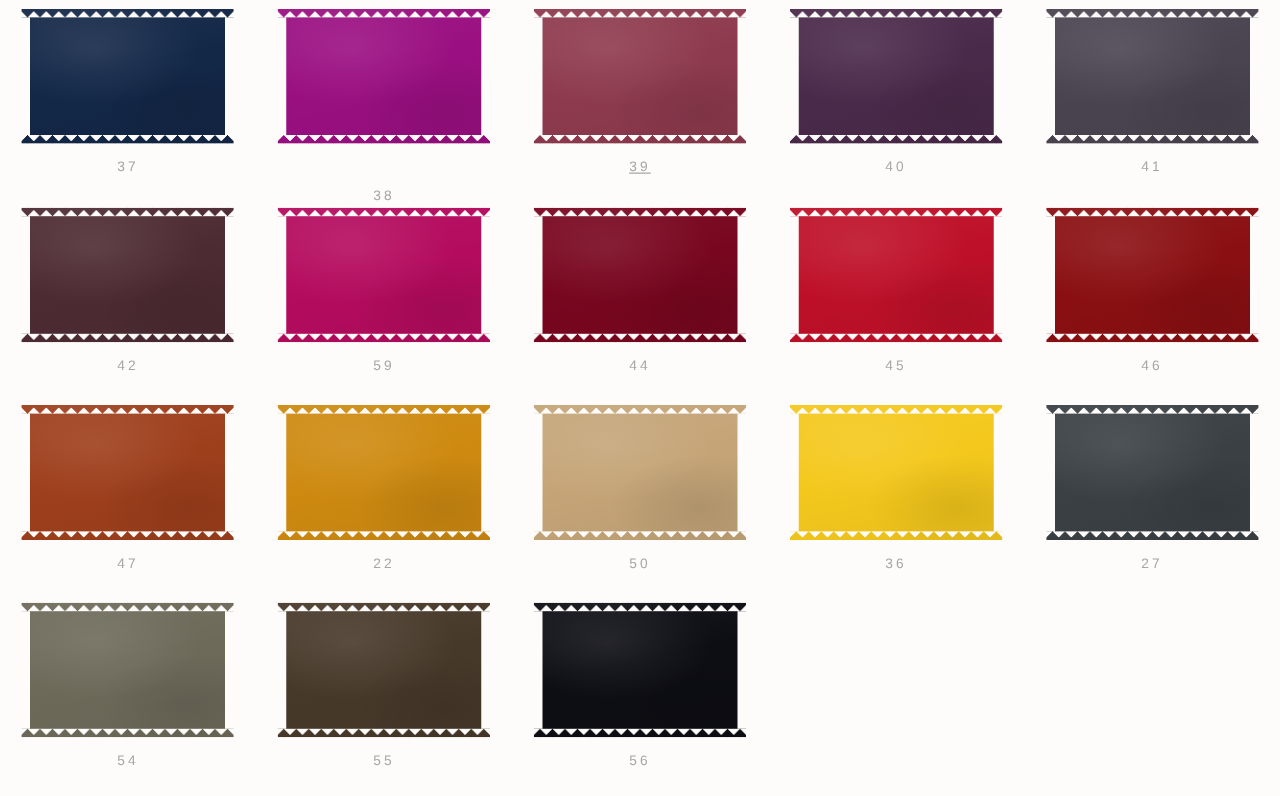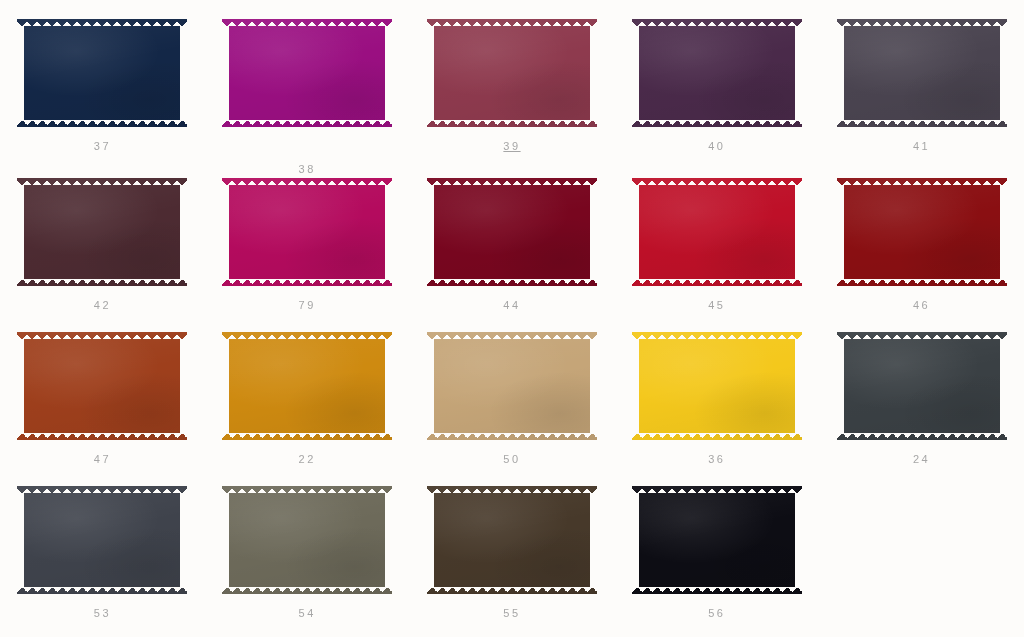--- a/index.html
+++ b/index.html
@@ -15,21 +15,21 @@
     overflow: hidden;
   }
 
   #swatch-grid {
     width: 1024px;
     height: 637px;
     display: grid;
     grid-template-columns: repeat(5, 1fr);
     grid-template-rows: repeat(4, 1fr);
     box-sizing: border-box;
-    padding: 16px 0 0 0;
+    padding: 4px 0 0 0;
   }
 
   .swatch-cell {
     display: flex;
     flex-direction: column;
     align-items: center;
     justify-content: flex-start;
   }
 
   
@@ -135,21 +135,21 @@
     <div class="swatch-cell">
       <div class="chip-wrap">
         <div class="chip" style="background: rgb(77, 43, 50);"></div>
       </div>
       <div class="swatch-label" style="color: rgb(166, 166, 166);">42</div>
     </div>
     <div class="swatch-cell">
       <div class="chip-wrap">
         <div class="chip" style="background: rgb(180, 11, 94);"></div>
       </div>
-      <div class="swatch-label" style="color: rgb(166, 166, 166);">79</div>
+      <div class="swatch-label" style="color: rgb(166, 166, 166);">59</div>
     </div>
     <div class="swatch-cell">
       <div class="chip-wrap">
         <div class="chip" style="background: rgb(120, 6, 31);"></div>
       </div>
       <div class="swatch-label" style="color: rgb(166, 166, 166);">44</div>
     </div>
     <div class="swatch-cell">
       <div class="chip-wrap">
         <div class="chip" style="background: rgb(190, 16, 40);"></div>
@@ -183,27 +183,21 @@
     <div class="swatch-cell">
       <div class="chip-wrap">
         <div class="chip" style="background: rgb(244, 200, 28);"></div>
       </div>
       <div class="swatch-label" style="color: rgb(166, 166, 166);">36</div>
     </div>
     <div class="swatch-cell">
       <div class="chip-wrap">
         <div class="chip" style="background: rgb(58, 64, 68);"></div>
       </div>
-      <div class="swatch-label" style="color: rgb(166, 166, 166);">24</div>
-    </div>
-    <div class="swatch-cell">
-      <div class="chip-wrap">
-        <div class="chip" style="background: rgb(63, 67, 76);"></div>
-      </div>
-      <div class="swatch-label" style="color: rgb(166, 166, 166);">53</div>
+      <div class="swatch-label" style="color: rgb(166, 166, 166);">27</div>
     </div>
     <div class="swatch-cell">
       <div class="chip-wrap">
         <div class="chip" style="background: rgb(109, 106, 90);"></div>
       </div>
       <div class="swatch-label" style="color: rgb(166, 166, 166); text-align: right;">54</div>
     </div>
     <div class="swatch-cell">
       <div class="chip-wrap">
         <div class="chip" style="background: rgb(71, 57, 42);"></div>

